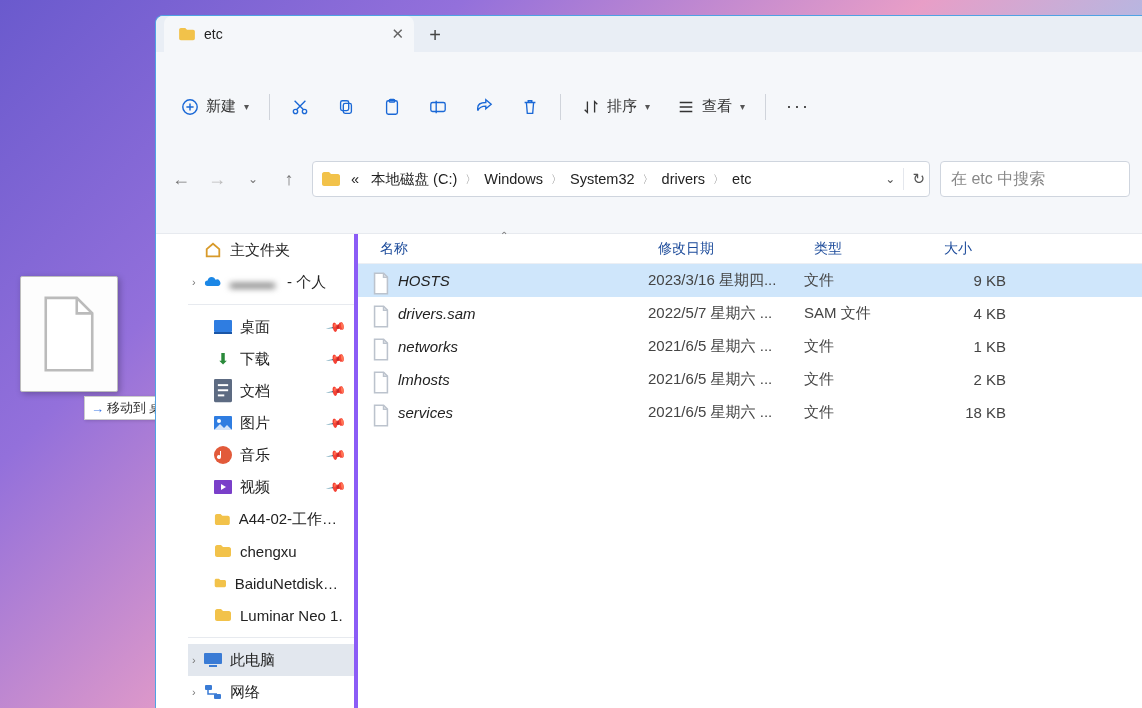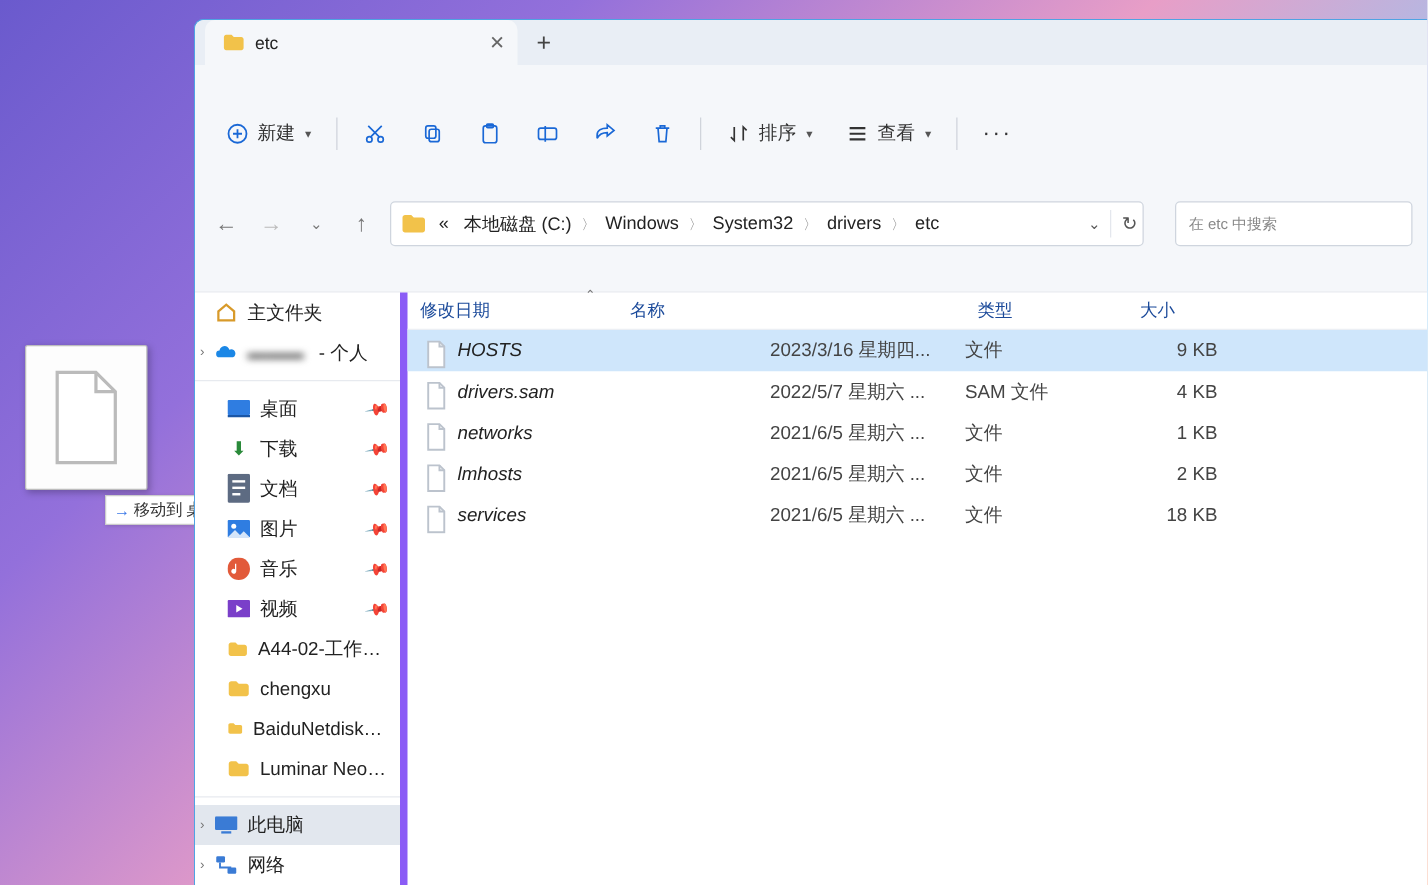--- a/index.html
+++ b/index.html
@@ -51,24 +51,24 @@
   .addr-bar{flex:1;height:36px;background:#fff;border:1px solid #cfd5de;border-radius:4px;
     display:flex;align-items:center;padding:0 4px 0 8px;font-size:14.5px;color:#222;}
   .addr-bar .ficon{width:20px;height:16px;margin-right:4px;}
   .crumb{padding:0 6px;cursor:pointer;}
   .csep{color:#888;font-size:11px;padding:0 2px;}
   .addr-right{margin-left:auto;display:flex;align-items:center;gap:8px;color:#555;}
   .addr-right .chv{font-size:12px;}
   .addr-right .ref{font-size:15px;}
   .addr-sep{width:1px;height:22px;background:#e4e7ed;}
   .search-box{width:190px;height:36px;background:#fff;border:1px solid #cfd5de;border-radius:4px;
-    display:flex;align-items:center;padding:0 10px;color:#888;font-size:12px;margin-left:15px;}
+    display:flex;align-items:center;padding:0 10px;color:#888;font-size:16px;}
   
   .body{flex:1;display:flex;background:#fff;border-top:1px solid #e7eaef;}
-  .sidebar{width:170px;border-right:6px solid #8b5cf6;overflow:hidden;font-size:15px;color:#222;}
+  .sidebar{width:170px;border-right:4px solid #8b5cf6;overflow:hidden;font-size:15px;color:#222;margin-left:32px;}
   .side-item{display:flex;align-items:center;gap:8px;height:32px;padding:0 10px 0 16px;cursor:pointer;position:relative;}
   .side-item.indent{padding-left:26px;}
   .side-item .exp{position:absolute;left:4px;font-size:11px;color:#777;}
   .side-item.selected{background:#e2e7ee;}
   .side-item .ico{width:18px;height:18px;display:inline-flex;align-items:center;justify-content:center;}
   .pin{margin-left:auto;color:#888;font-size:13px;transform:rotate(35deg);}
   .side-div{height:1px;background:#e7eaef;margin:6px 0;}
   
   .list{flex:1;display:flex;flex-direction:column;}
   .cols{display:flex;height:30px;border-bottom:1px solid #eceff4;font-size:14px;color:#1b4a9a;}
@@ -369,25 +369,25 @@
           </span>
         <span>网络</span>
       </div>
     </div>
 
     <div class="list">
       <div style="position:relative;">
         <span class="sort-arrow" style="left:142px;top:-4px;">⌃</span>
       </div>
       <div class="cols">
+        <div class="col c-name">
+            <span>名称</span>
+          </div>
         <div class="col c-date">
             <span>修改日期</span>
-          </div>
-        <div class="col c-name">
-            <span>名称</span>
           </div>
         <div class="col c-type">
             <span>类型</span>
           </div>
         <div class="col c-size">
             <span>大小</span>
           </div>
       </div>
       <div id="rows">
           <div class="row selected">

